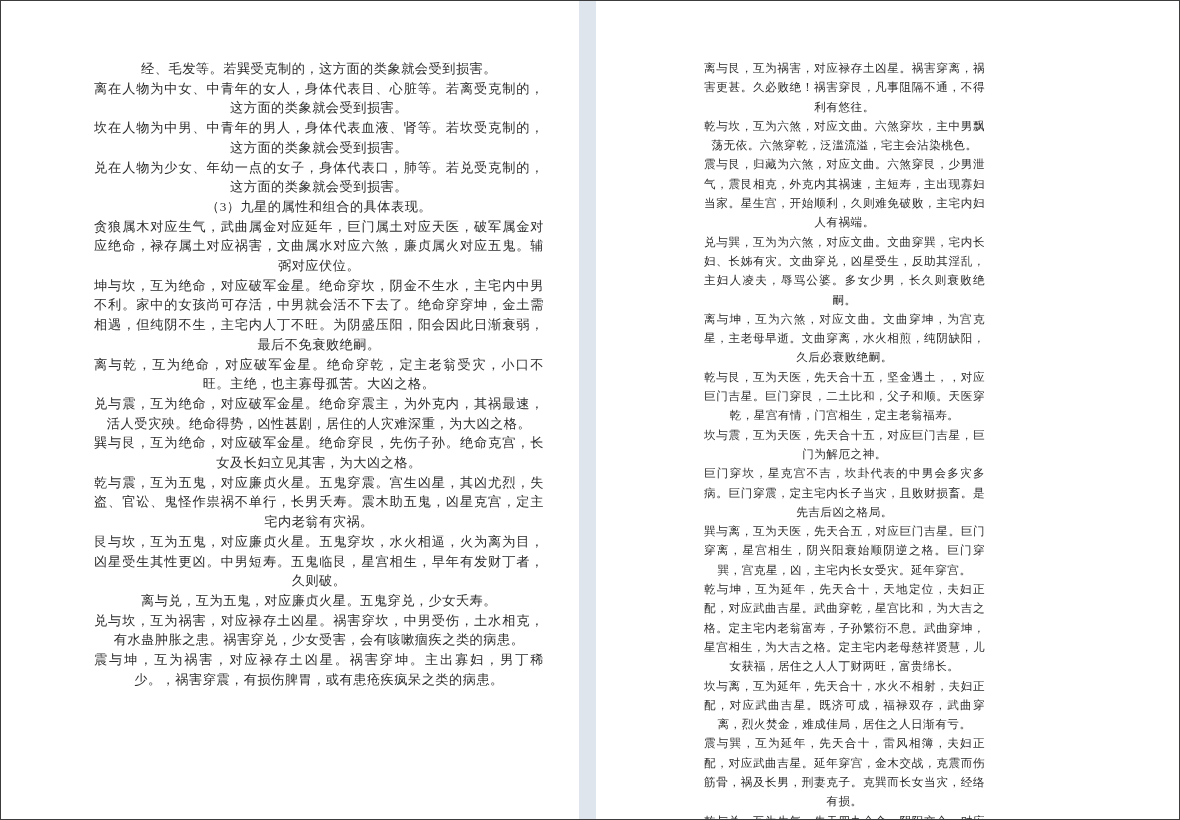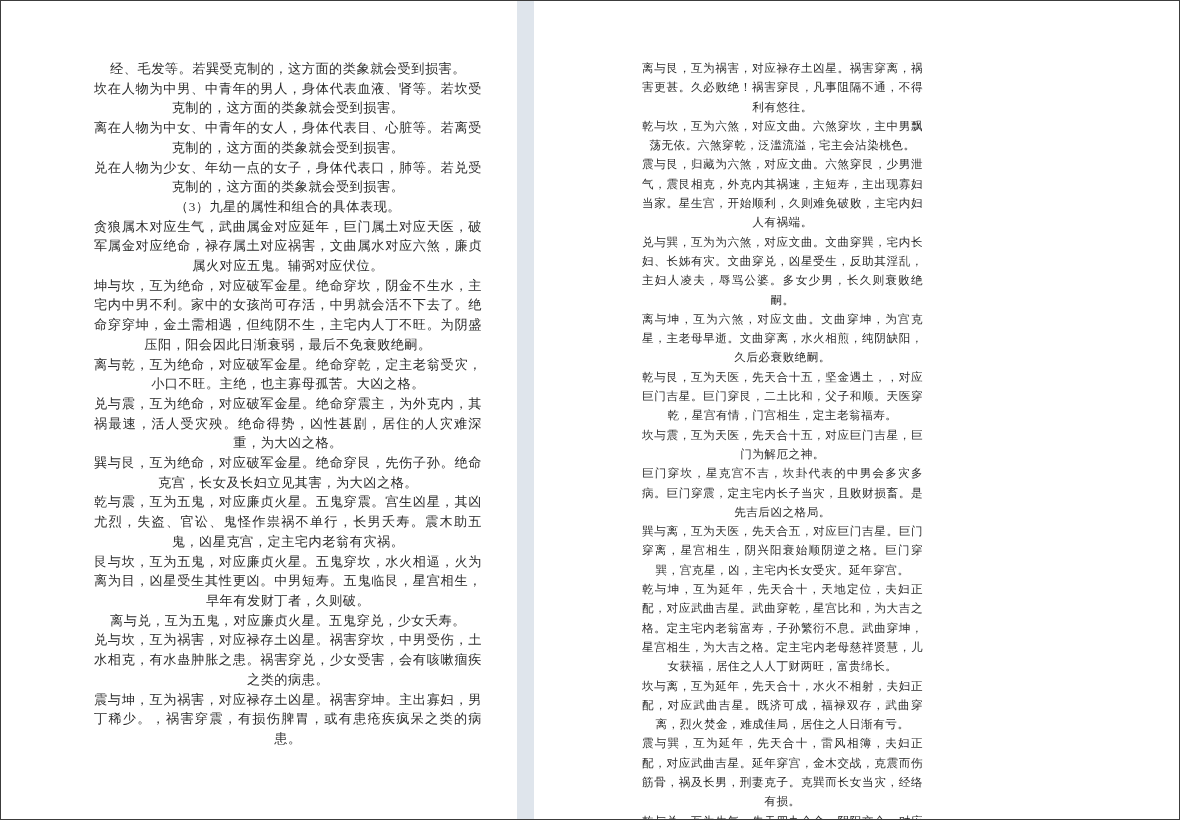--- a/index.html
+++ b/index.html
@@ -16,21 +16,21 @@
     background:var(--page-bg,#ffffff);
     display:flex;
   }
   .page{
     box-sizing:border-box;
     background:var(--page-bg,#ffffff);
     color:var(--text-color,#2d2d2d);
     overflow:hidden;
   }
   .page-left{
-    width:516px;height:100%;
+    width:578px;height:100%;
     padding:58px 35px 0 93px;
     font-size:13.2px;
     line-height:19.7px;
   }
   .page-gap{
     width:17px;height:100%;
     background:var(--gap-color,#dfe5ec);
     flex:0 0 auto;
   }
   .page-right{
@@ -44,22 +44,22 @@
     text-align-last:center;
     letter-spacing:0.5px;
   }
 </style>
 </head>
 <body>
 
 <div class="frame">
   <div class="page page-left">
       <div class="para">经、毛发等。若巽受克制的，这方面的类象就会受到损害。</div>
+      <div class="para">离在人物为中女、中青年的女人，身体代表目、心脏等。若离受克制的，这方面的类象就会受到损害。</div>
       <div class="para">坎在人物为中男、中青年的男人，身体代表血液、肾等。若坎受克制的，这方面的类象就会受到损害。</div>
-      <div class="para">离在人物为中女、中青年的女人，身体代表目、心脏等。若离受克制的，这方面的类象就会受到损害。</div>
       <div class="para">兑在人物为少女、年幼一点的女子，身体代表口，肺等。若兑受克制的，这方面的类象就会受到损害。</div>
       <div class="para">（3）九星的属性和组合的具体表现。</div>
       <div class="para">贪狼属木对应生气，武曲属金对应延年，巨门属土对应天医，破军属金对应绝命，禄存属土对应祸害，文曲属水对应六煞，廉贞属火对应五鬼。辅弼对应伏位。</div>
       <div class="para">坤与坎，互为绝命，对应破军金星。绝命穿坎，阴金不生水，主宅内中男不利。家中的女孩尚可存活，中男就会活不下去了。绝命穿穿坤，金土需相遇，但纯阴不生，主宅内人丁不旺。为阴盛压阳，阳会因此日渐衰弱，最后不免衰败绝嗣。</div>
       <div class="para">离与乾，互为绝命，对应破军金星。绝命穿乾，定主老翁受灾，小口不旺。主绝，也主寡母孤苦。大凶之格。</div>
       <div class="para">兑与震，互为绝命，对应破军金星。绝命穿震主，为外克内，其祸最速，活人受灾殃。绝命得势，凶性甚剧，居住的人灾难深重，为大凶之格。</div>
       <div class="para">巽与艮，互为绝命，对应破军金星。绝命穿艮，先伤子孙。绝命克宫，长女及长妇立见其害，为大凶之格。</div>
       <div class="para">乾与震，互为五鬼，对应廉贞火星。五鬼穿震。宫生凶星，其凶尤烈，失盗、官讼、鬼怪作祟祸不单行，长男夭寿。震木助五鬼，凶星克宫，定主宅内老翁有灾祸。</div>
       <div class="para">艮与坎，互为五鬼，对应廉贞火星。五鬼穿坎，水火相逼，火为离为目，凶星受生其性更凶。中男短寿。五鬼临艮，星宫相生，早年有发财丁者，久则破。</div>
       <div class="para">离与兑，互为五鬼，对应廉贞火星。五鬼穿兑，少女夭寿。</div>

